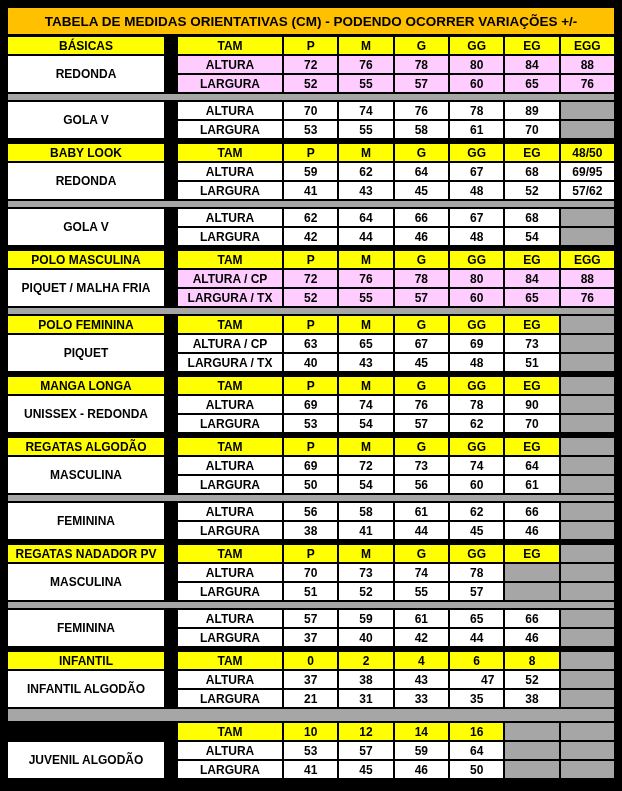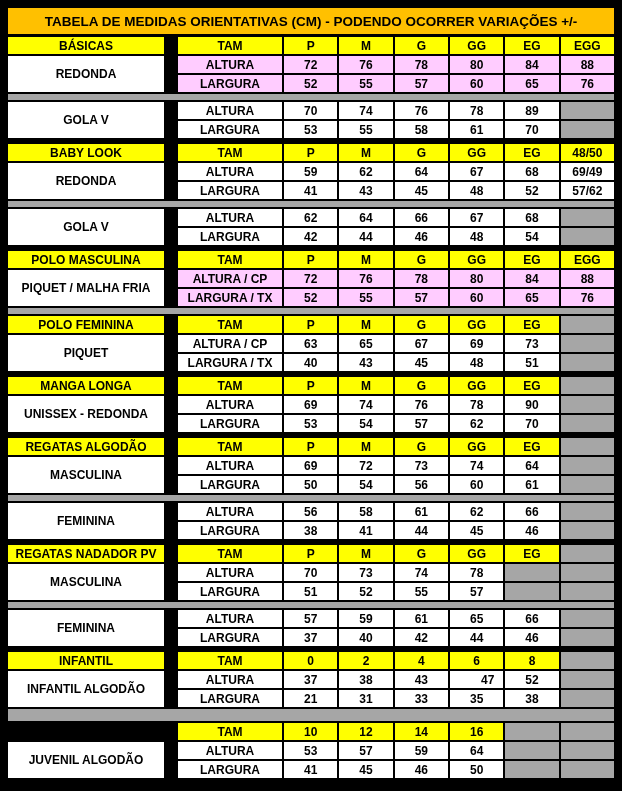--- a/index.html
+++ b/index.html
@@ -92,21 +92,21 @@
         <div class="cell yellow" style="grid-area: 1 / 6;">G</div>
         <div class="cell yellow" style="grid-area: 1 / 7;">GG</div>
         <div class="cell yellow" style="grid-area: 1 / 8;">EG</div>
         <div class="cell yellow" style="grid-area: 1 / 9;">48/50</div>
         <div class="cell white" style="grid-area: 2 / 3;">ALTURA</div>
         <div class="cell white" style="grid-area: 2 / 4;">59</div>
         <div class="cell white" style="grid-area: 2 / 5;">62</div>
         <div class="cell white" style="grid-area: 2 / 6;">64</div>
         <div class="cell white" style="grid-area: 2 / 7;">67</div>
         <div class="cell white" style="grid-area: 2 / 8;">68</div>
-        <div class="cell white" style="grid-area: 2 / 9;">69/49</div>
+        <div class="cell white" style="grid-area: 2 / 9;">69/95</div>
         <div class="cell white" style="grid-area: 3 / 3;">LARGURA</div>
         <div class="cell white" style="grid-area: 3 / 4;">41</div>
         <div class="cell white" style="grid-area: 3 / 5;">43</div>
         <div class="cell white" style="grid-area: 3 / 6;">45</div>
         <div class="cell white" style="grid-area: 3 / 7;">48</div>
         <div class="cell white" style="grid-area: 3 / 8;">52</div>
         <div class="cell white" style="grid-area: 3 / 9;">57/62</div>
       </div>
       <div class="sep gray"></div>
       <div class="section">

